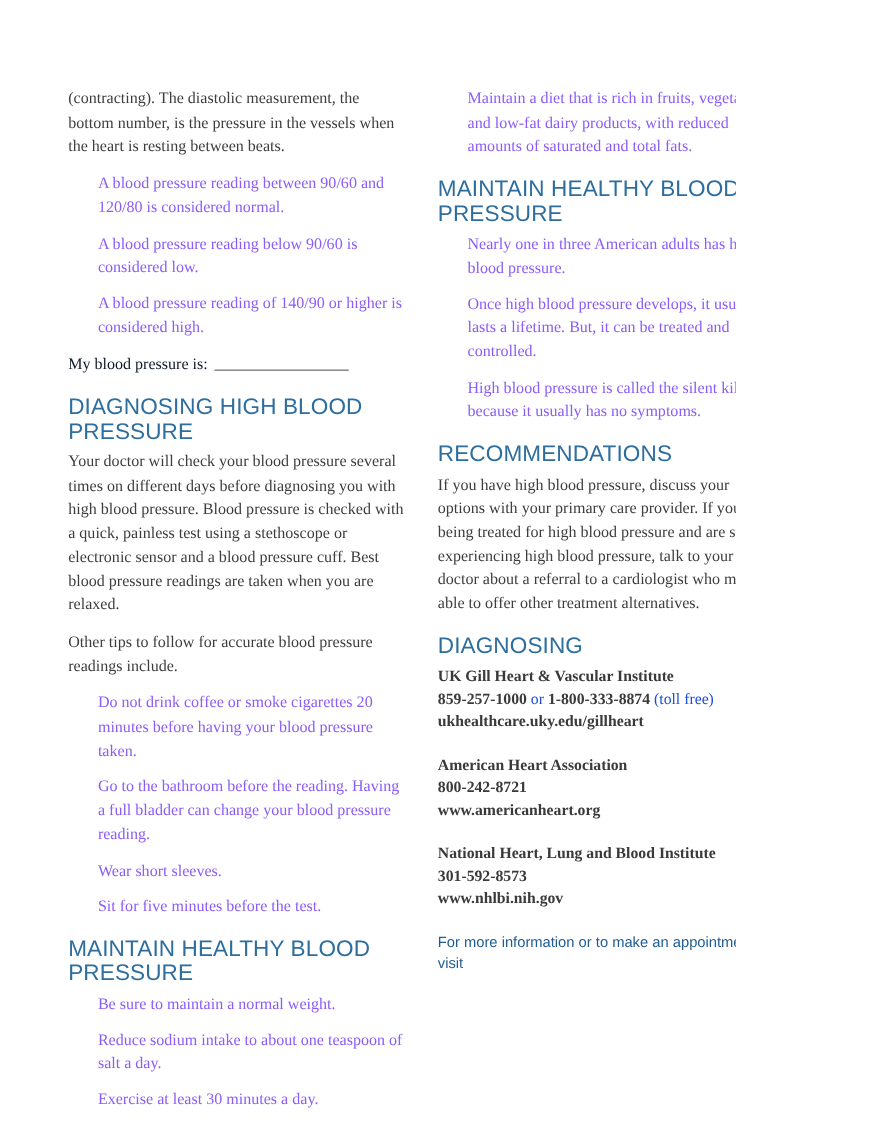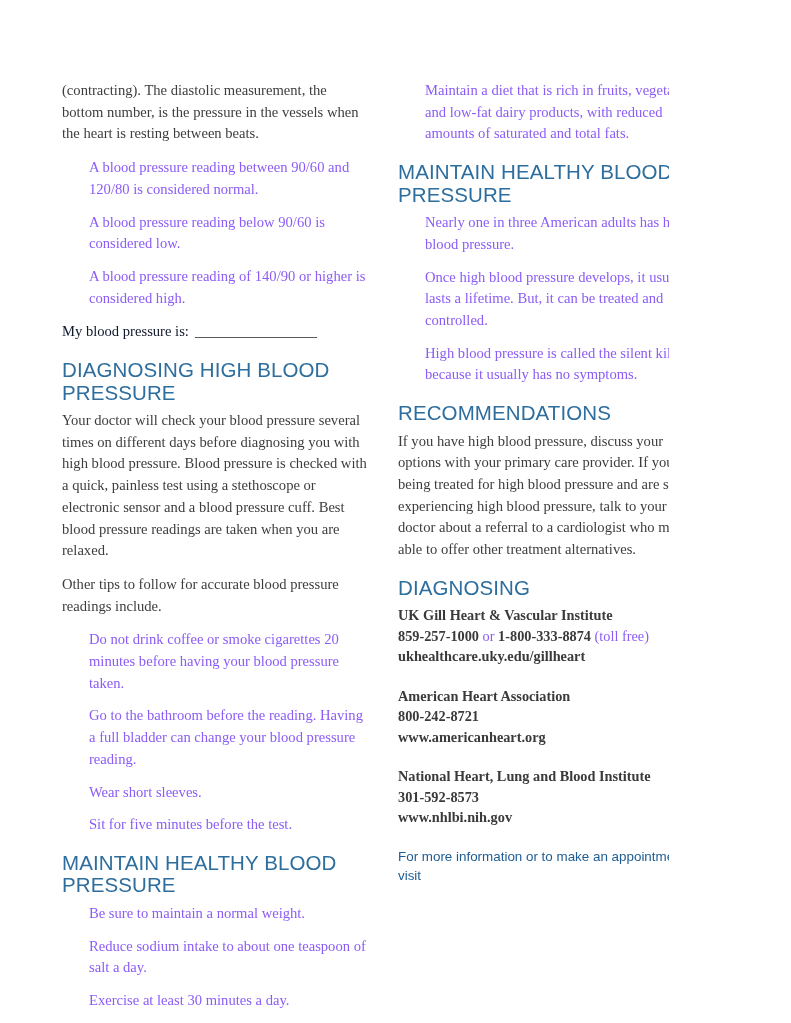--- a/index.html
+++ b/index.html
@@ -80,21 +80,21 @@
   
   .resgroup { margin: 0 0 19px 0; }
   .resline {
     font-family: "Liberation Serif", serif;
     font-size: 14.3px;
     line-height: 20.5px;
     font-weight: bold;
     color: #3a3a3a;
     margin: 0;
   }
-  .resline .reg { font-weight: normal; color: #8b5cf6; }
+  .resline .reg { font-weight: normal; color: #1d4ed8; }
 
   
   .footnote {
     font-family: Liberation Sans, sans-serif;
     font-size: 13.4px;
     line-height: 19.5px;
     color: #1f5c93;
     margin: 0;
   }
   .footnote .ln { display: block; }

